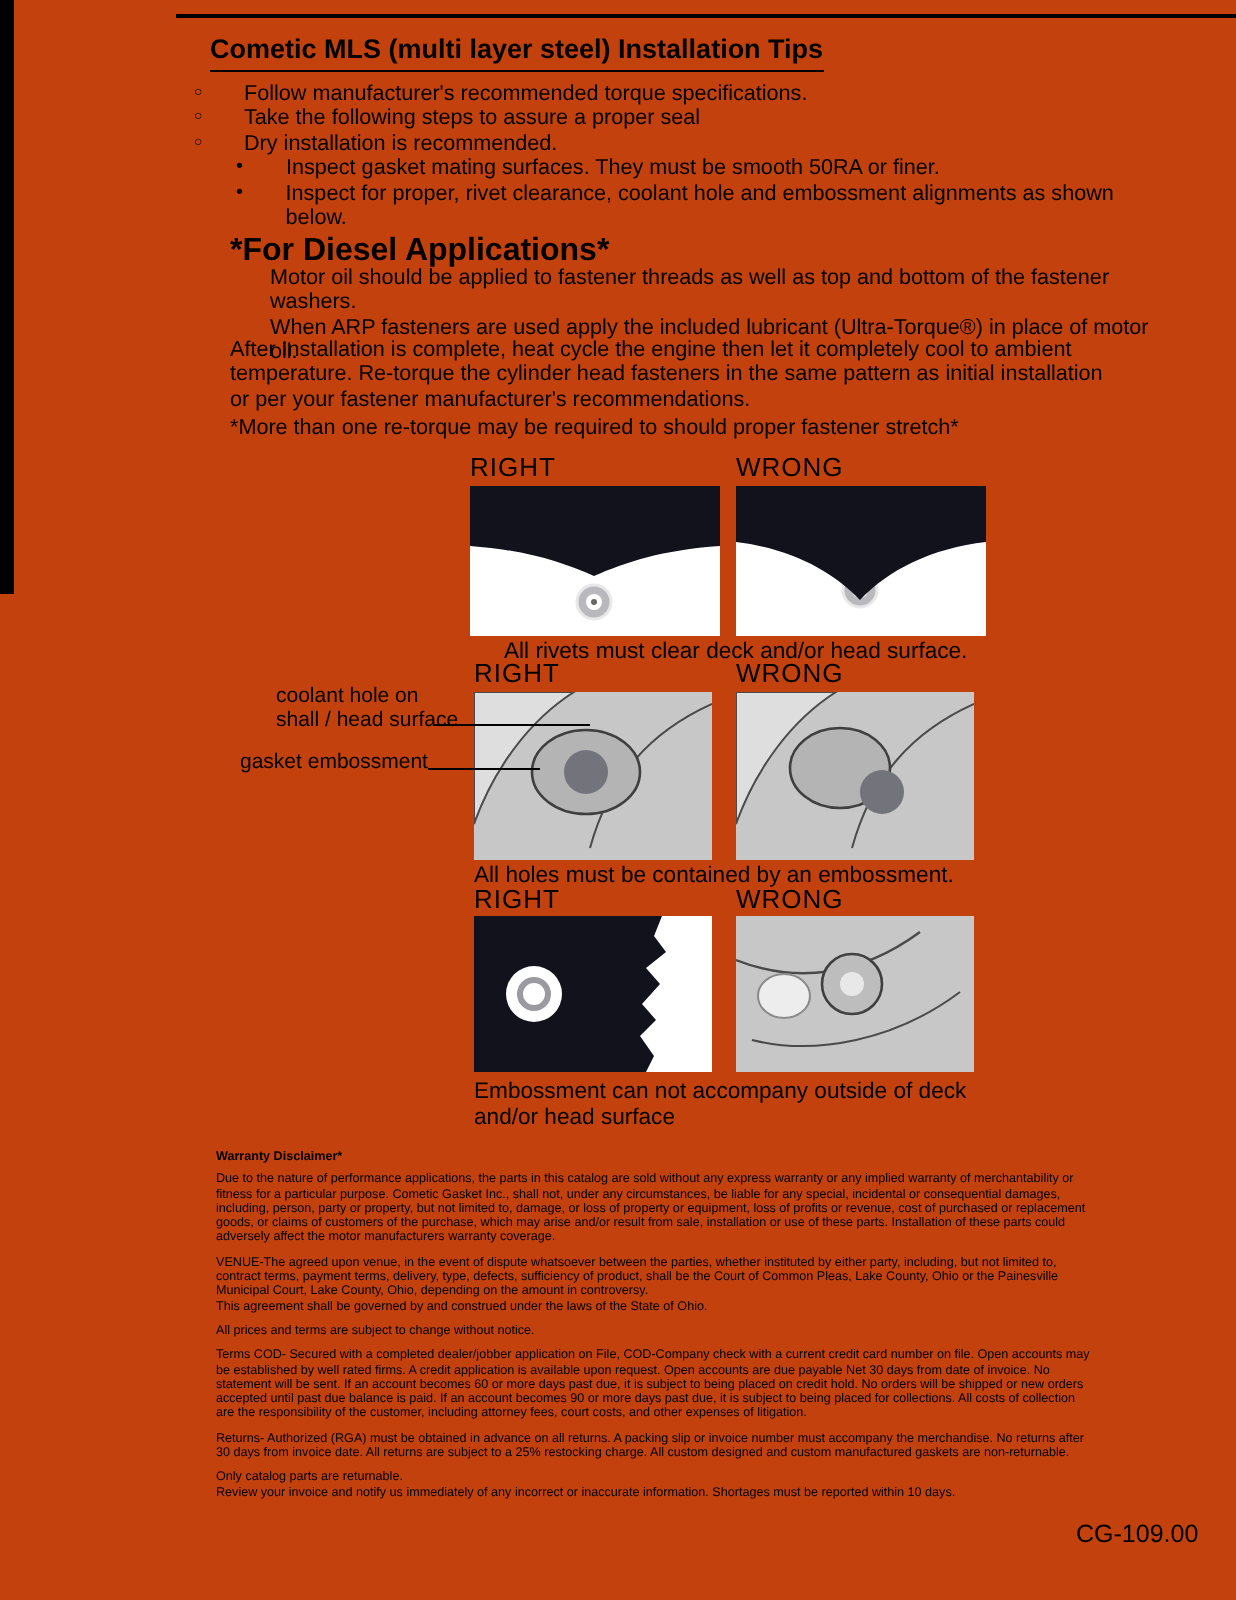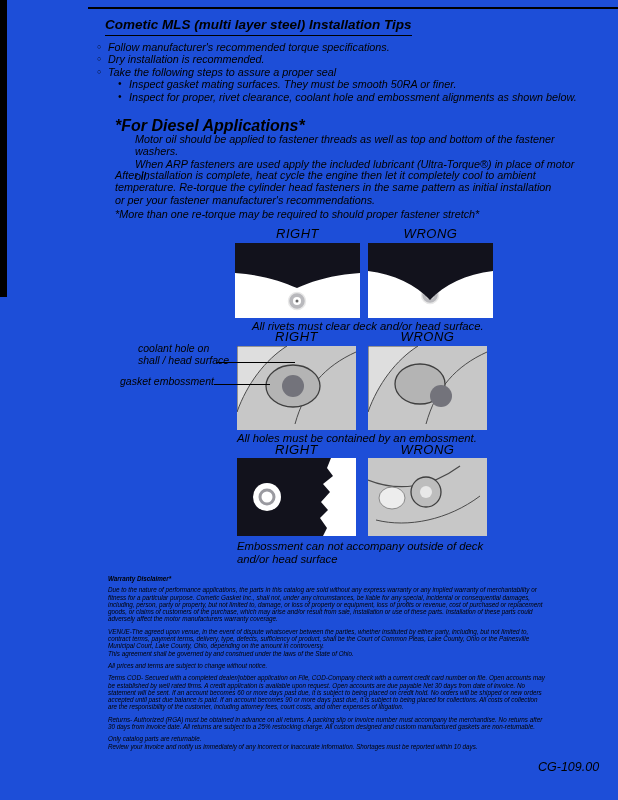--- a/index.html
+++ b/index.html
@@ -2,45 +2,45 @@
 <html><head>
 <meta charset="utf-8">
 <style>
   * { margin:0; padding:0; box-sizing:border-box; }
   html,body { background:#ffffff; }
   body {
     width:618px; height:800px;
     font-family:"Liberation Sans", sans-serif;
     color:#000;
   }
-  .page { position:relative; width:618px; height:800px; background:#1d4ed8; overflow:hidden;font-style:italic; }
+  .page { position:relative; width:618px; height:800px; background:#c2410c; overflow:hidden; }
 
   .spine { position:absolute; left:0; top:0; width:7px; height:297px; background:#000; }
   .top-rule { position:absolute; left:88px; top:7px; width:530px; height:2px; background:#000; }
 
   .title {
     position:absolute; left:105px; top:17px;
     font-size:13.5px; font-weight:bold;
     border-bottom:1.5px solid #000; padding-bottom:3px;
     display:inline-block;
   }
 
   .bullets { position:absolute; left:97px; top:41px; list-style:none; font-size:10.8px; width:480px; }
-  .b { display:flex; gap:4px; line-height:12.4px; }
+  .b { display:flex; gap:18px; line-height:12.4px; }
   .b.sub { margin-left:21px; }
   .mk1 { font-size:7px; line-height:12.4px; width:7px; }
   .mk2 { font-size:10px; line-height:12.4px; width:7px; }
 
   .diesel-h { position:absolute; left:115px; top:117px; font-size:16px; font-weight:bold; }
   .para { position:absolute; left:115px; width:452px; font-size:10.8px; line-height:12.3px; white-space:pre-line; }
   .p-oil  { top:133px;margin-left:20px; }
   .p-heat { top:169px; }
   .p-note { top:208px; }
 
-  .figlabel { position:absolute; font-size:13px; text-align:center; letter-spacing:0.5px; }
+  .figlabel { position:absolute; font-size:13px; letter-spacing:0.5px; }
   .fig { position:absolute; }
   .fig svg { display:block; width:100%; height:100%; }
   .figcap { position:absolute; font-size:11.3px; line-height:12.5px; white-space:pre-line; }
 
   .callout { position:absolute; font-size:10.5px; line-height:11.5px; white-space:pre-line; }
   .callout-line { position:absolute; height:1px; background:#000; }
 
   .legal { position:absolute; left:108px; top:575px; width:458px; font-size:6.3px; line-height:7.3px; }
   .legal-h { font-weight:bold; margin-bottom:4px; }
   .lp { white-space:pre-line; margin-bottom:5px; }
@@ -57,25 +57,25 @@
 
   <h1 class="title">Cometic MLS (multi layer steel) Installation Tips</h1>
 
   <ul class="bullets">
     <li class="b">
       <span class="mk1">○</span>
       <span>Follow manufacturer's recommended torque specifications.</span>
     </li>
     <li class="b">
       <span class="mk1">○</span>
-      <span>Dry installation is recommended.</span>
+      <span>Take the following steps to assure a proper seal</span>
     </li>
     <li class="b">
       <span class="mk1">○</span>
-      <span>Take the following steps to assure a proper seal</span>
+      <span>Dry installation is recommended.</span>
     </li>
     <li class="b sub">
       <span class="mk2">•</span>
       <span>Inspect gasket mating surfaces.  They must be smooth 50RA or finer.</span>
     </li>
     <li class="b sub">
       <span class="mk2">•</span>
       <span>Inspect for proper, rivet clearance, coolant hole and embossment alignments as shown below.</span>
     </li>
   </ul>

